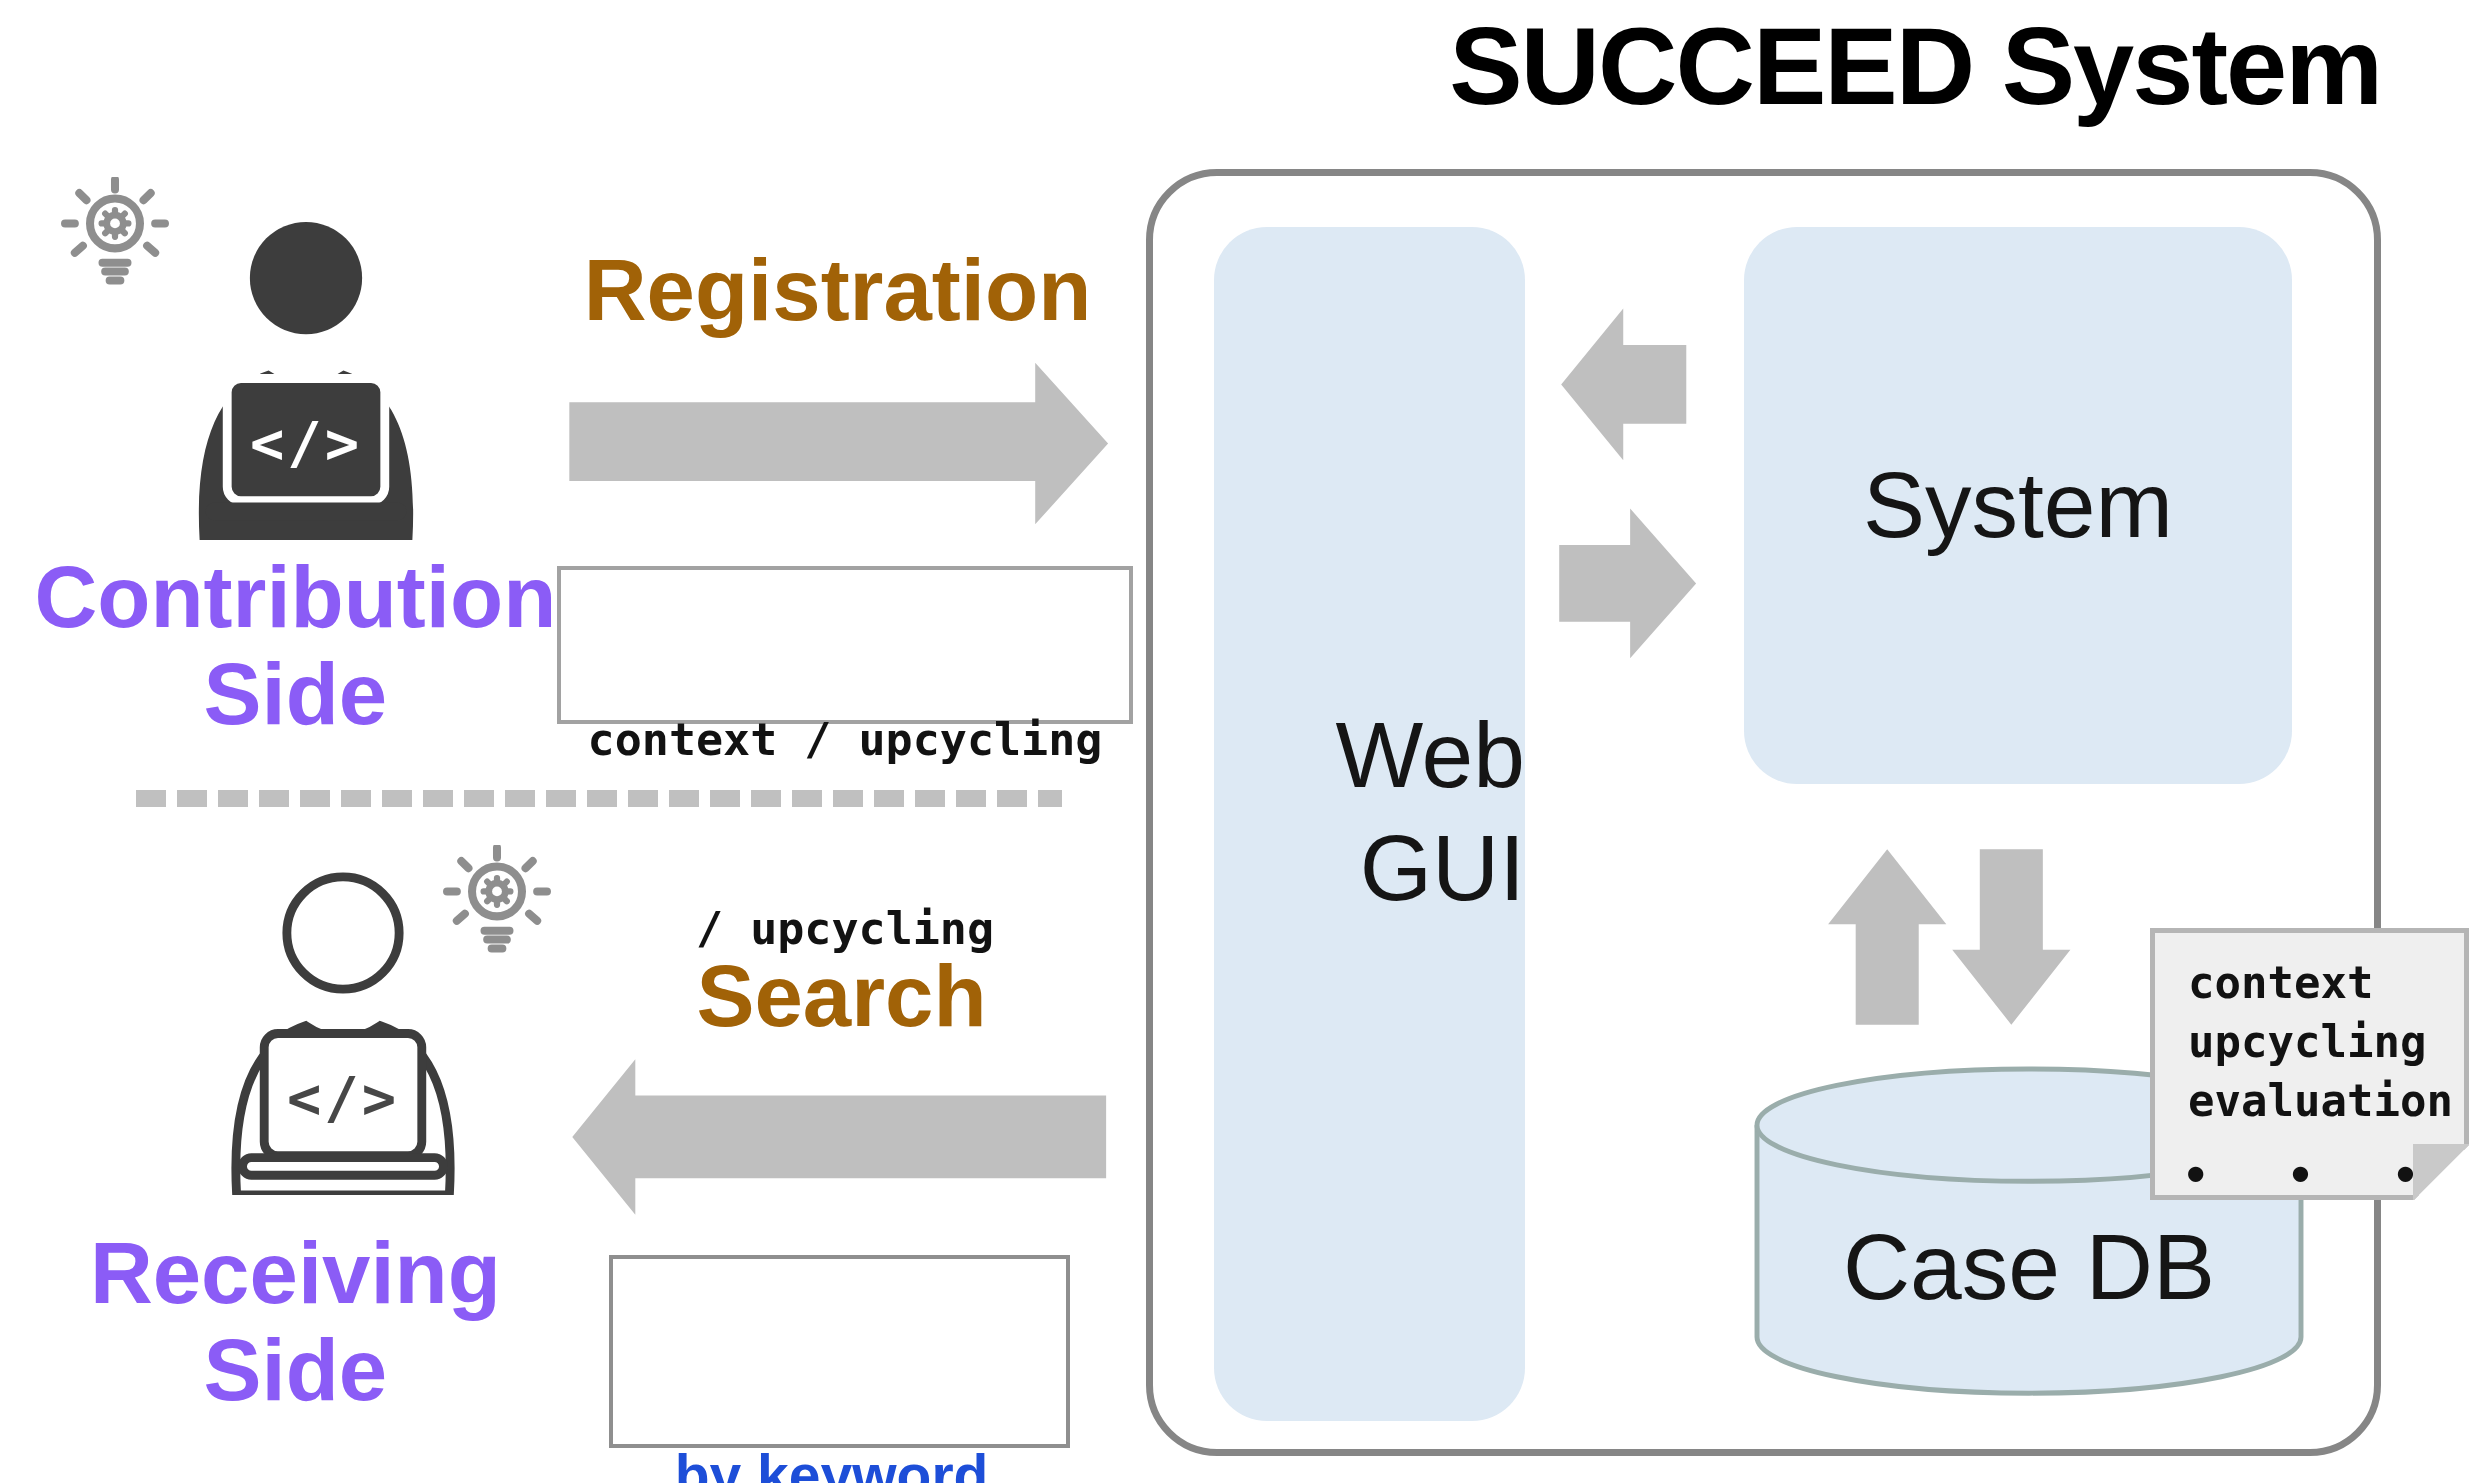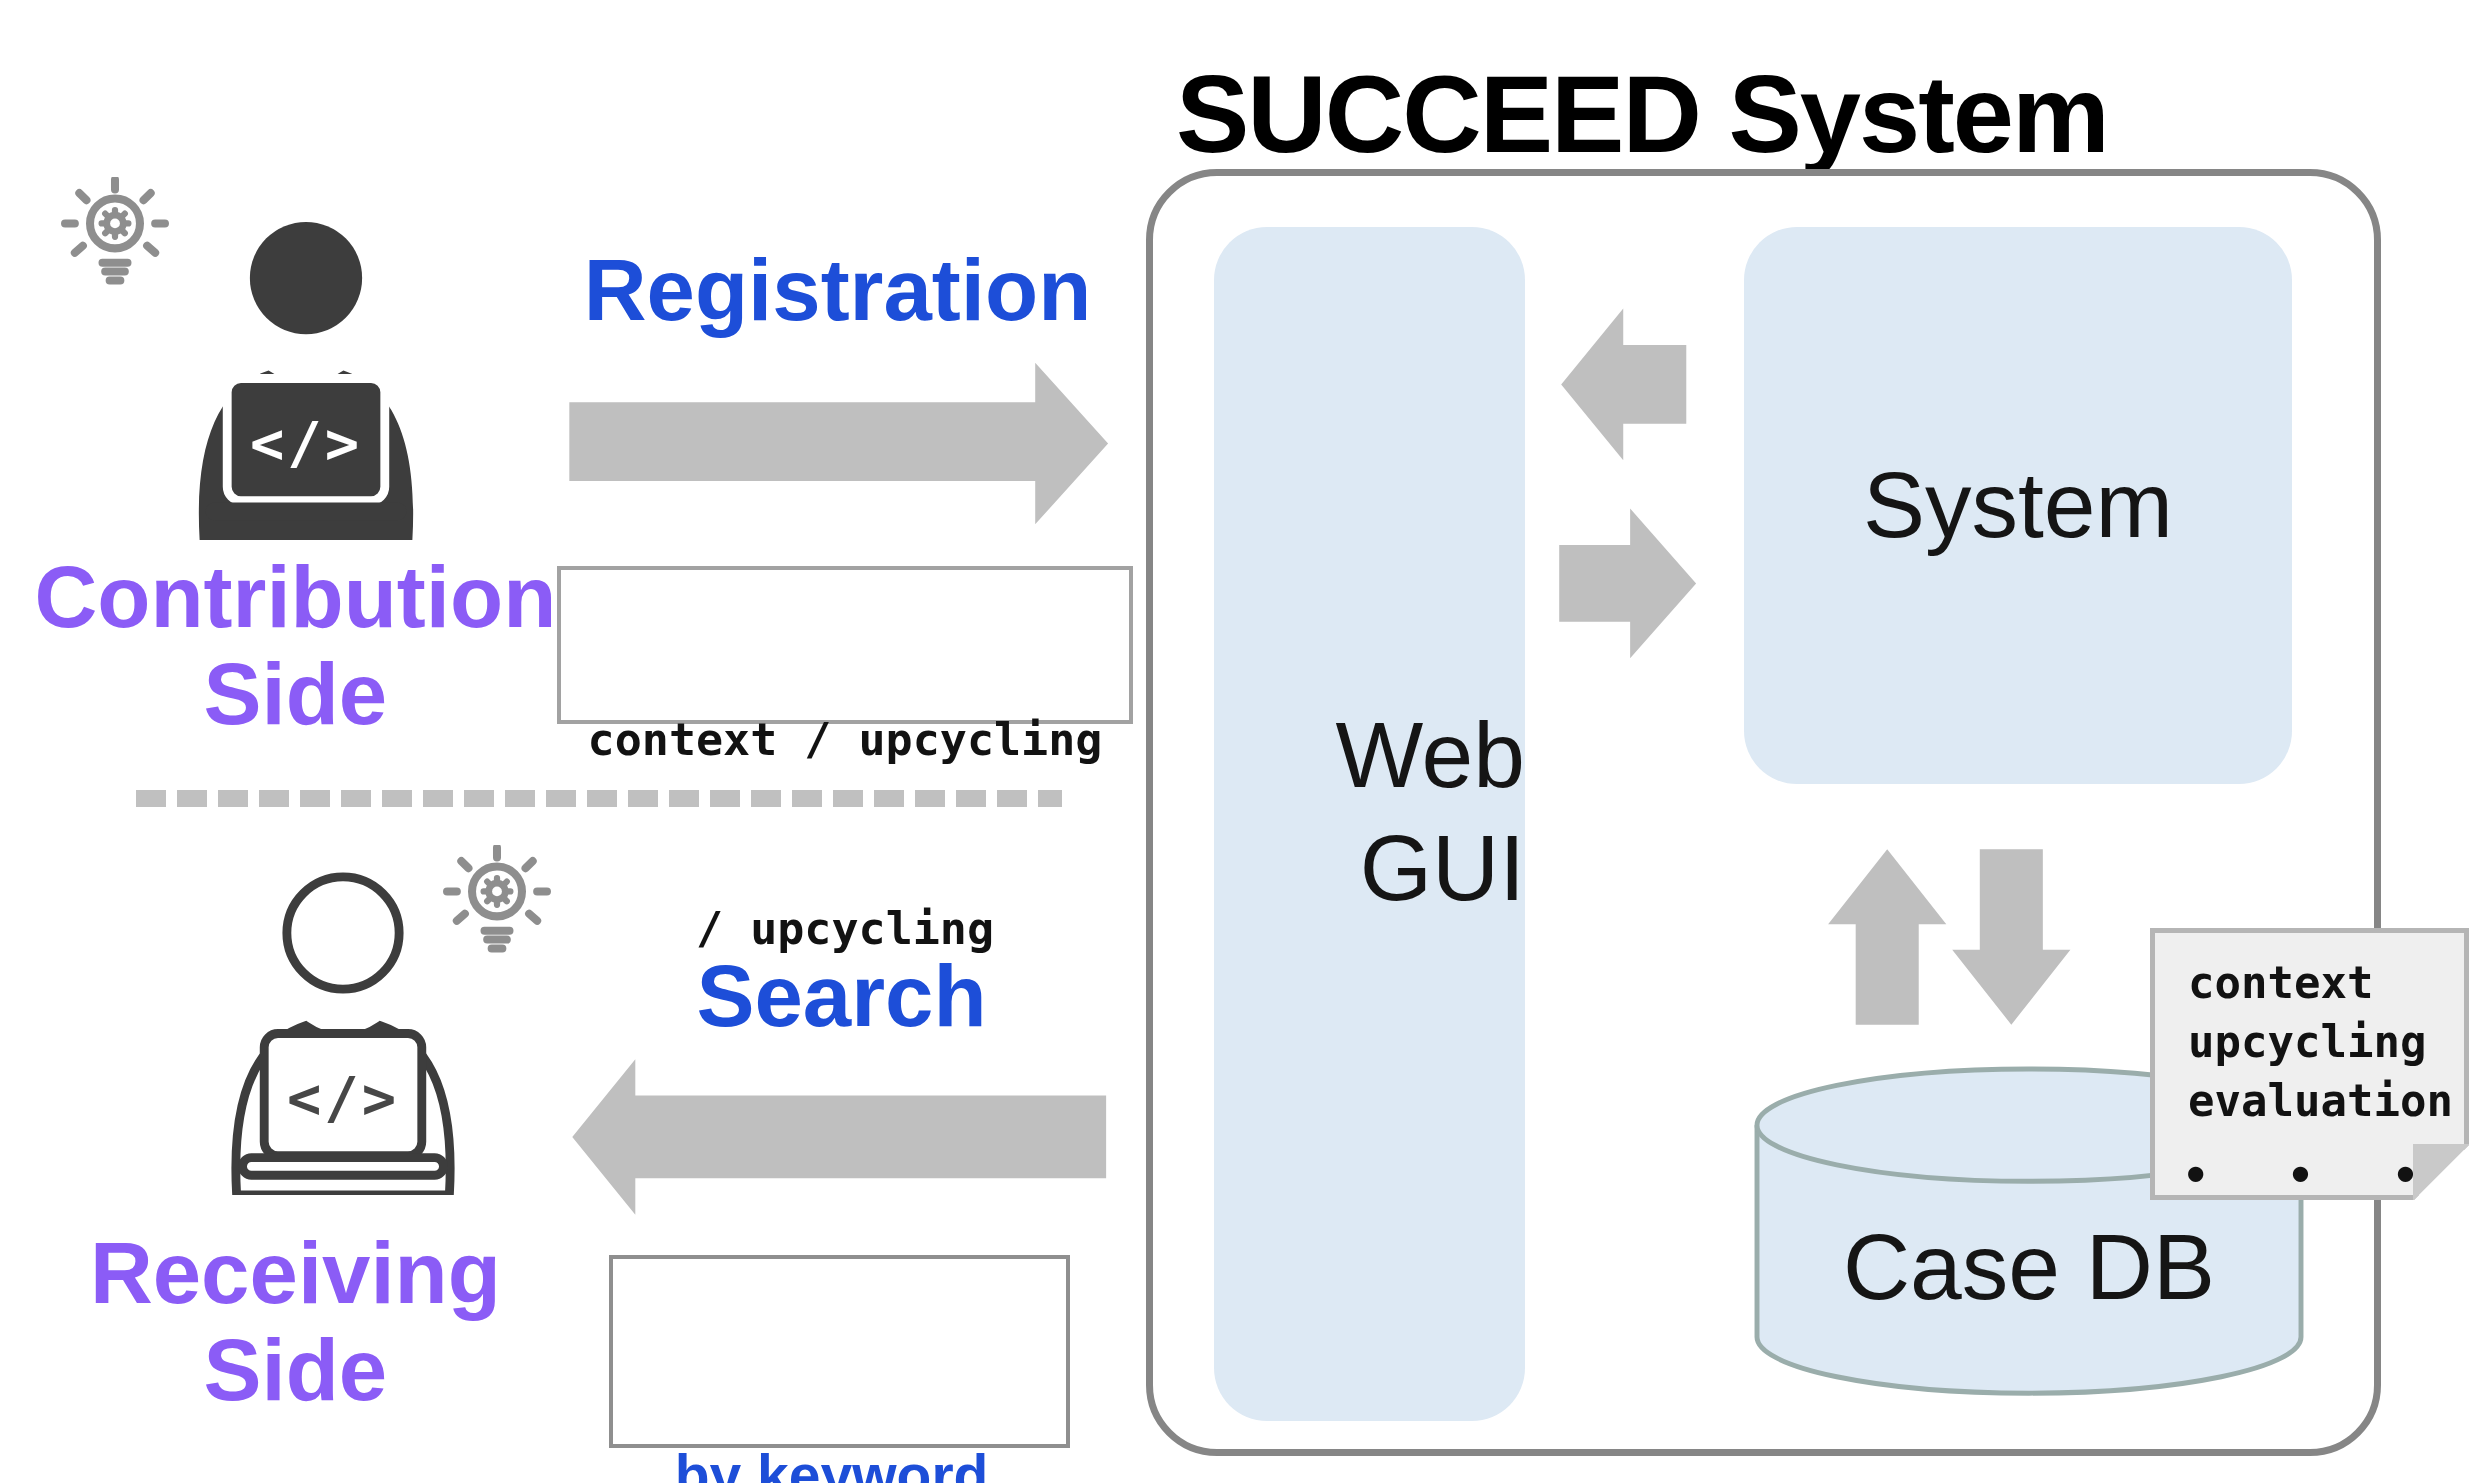--- a/index.html
+++ b/index.html
@@ -1,26 +1,26 @@
 <!DOCTYPE html>
 <html style="--box-blue: #dde9f4; --border-gray: #868686; --arrow-gray: #bfbfbf; --dash-gray: #c0c0c0; --icon-dark: #3d3d3d; --icon-gray: #8e8e8e; --cylinder-stroke: #9aadab; --note-bg: #efefef; --note-border: #b5b5b5;"><head>
 <meta charset="utf-8">
 <style>
   html,body{margin:0;padding:0;background:#fff;}
   #stage{position:relative;width:2491px;height:1484px;background:#fff;overflow:hidden;
          font-family:"Liberation Sans",sans-serif;color:#111;}
   .abs{position:absolute;}
 
   
-  #title{left:1176px;top:2px;width:1235px;text-align:left;
-         font-size:110px;font-weight:bold;letter-spacing:-2px;color:#000;margin-top:48px;}
+  #title{left:1146px;top:2px;width:1235px;text-align:right;
+         font-size:110px;font-weight:bold;letter-spacing:-2px;color:#000;}
   .side-label{width:571px;text-align:center;font-size:87px;font-weight:bold;line-height:1.12;color:#8b5cf6;}
   #contribution-label{left:9.9px;top:548px;}
   #receiving-label{left:9.9px;top:1224px;}
-  .flow-label{width:571px;text-align:center;font-size:87px;font-weight:bold;color:#1d4ed8;}
+  .flow-label{width:571px;text-align:center;font-size:87px;font-weight:bold;color:#a16207;}
   #registration-label{left:552px;top:240px;}
   #search-label{left:556px;top:946px;}
 
   
   #outer-box{left:1146px;top:169px;width:1235px;height:1287px;box-sizing:border-box;
              border:7.9px solid var(--border-gray,#868686);border-radius:71px;background:#fff;}
 
   
   .blue-box{background:var(--box-blue,#dde9f4);border-radius:53px;}
   #webgui-box{left:1214px;top:227px;width:311px;height:1194px;}

